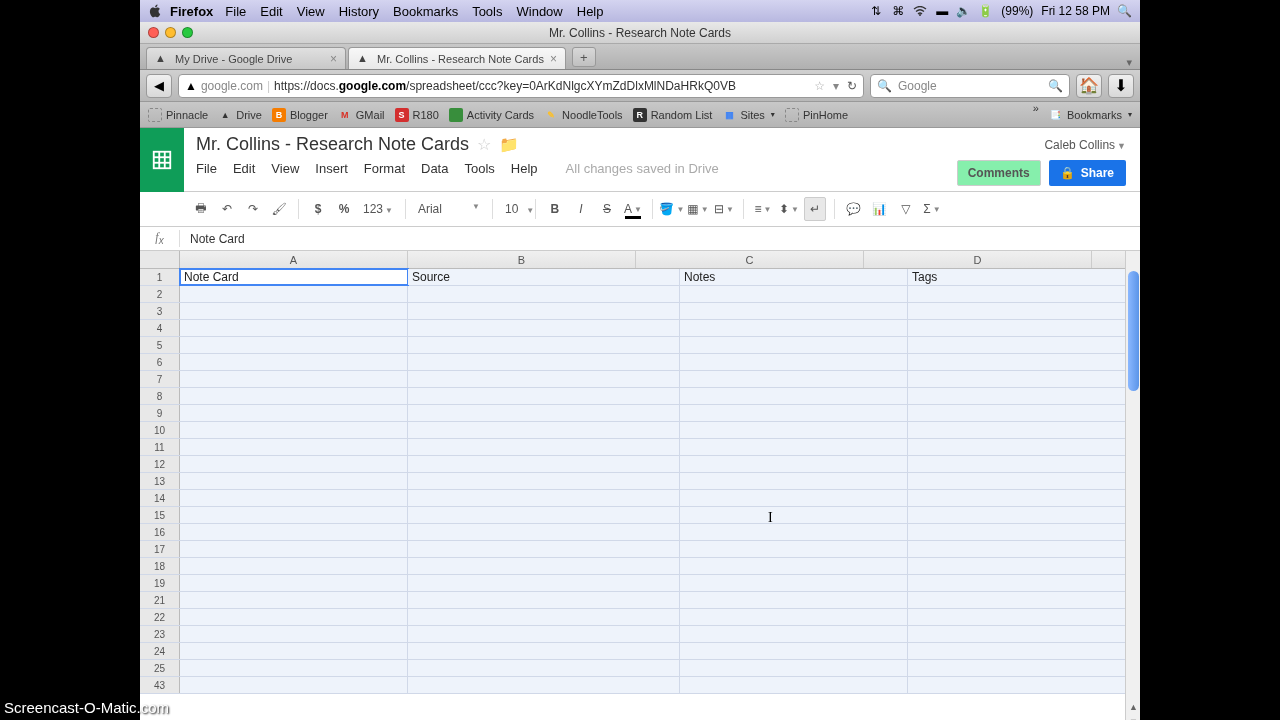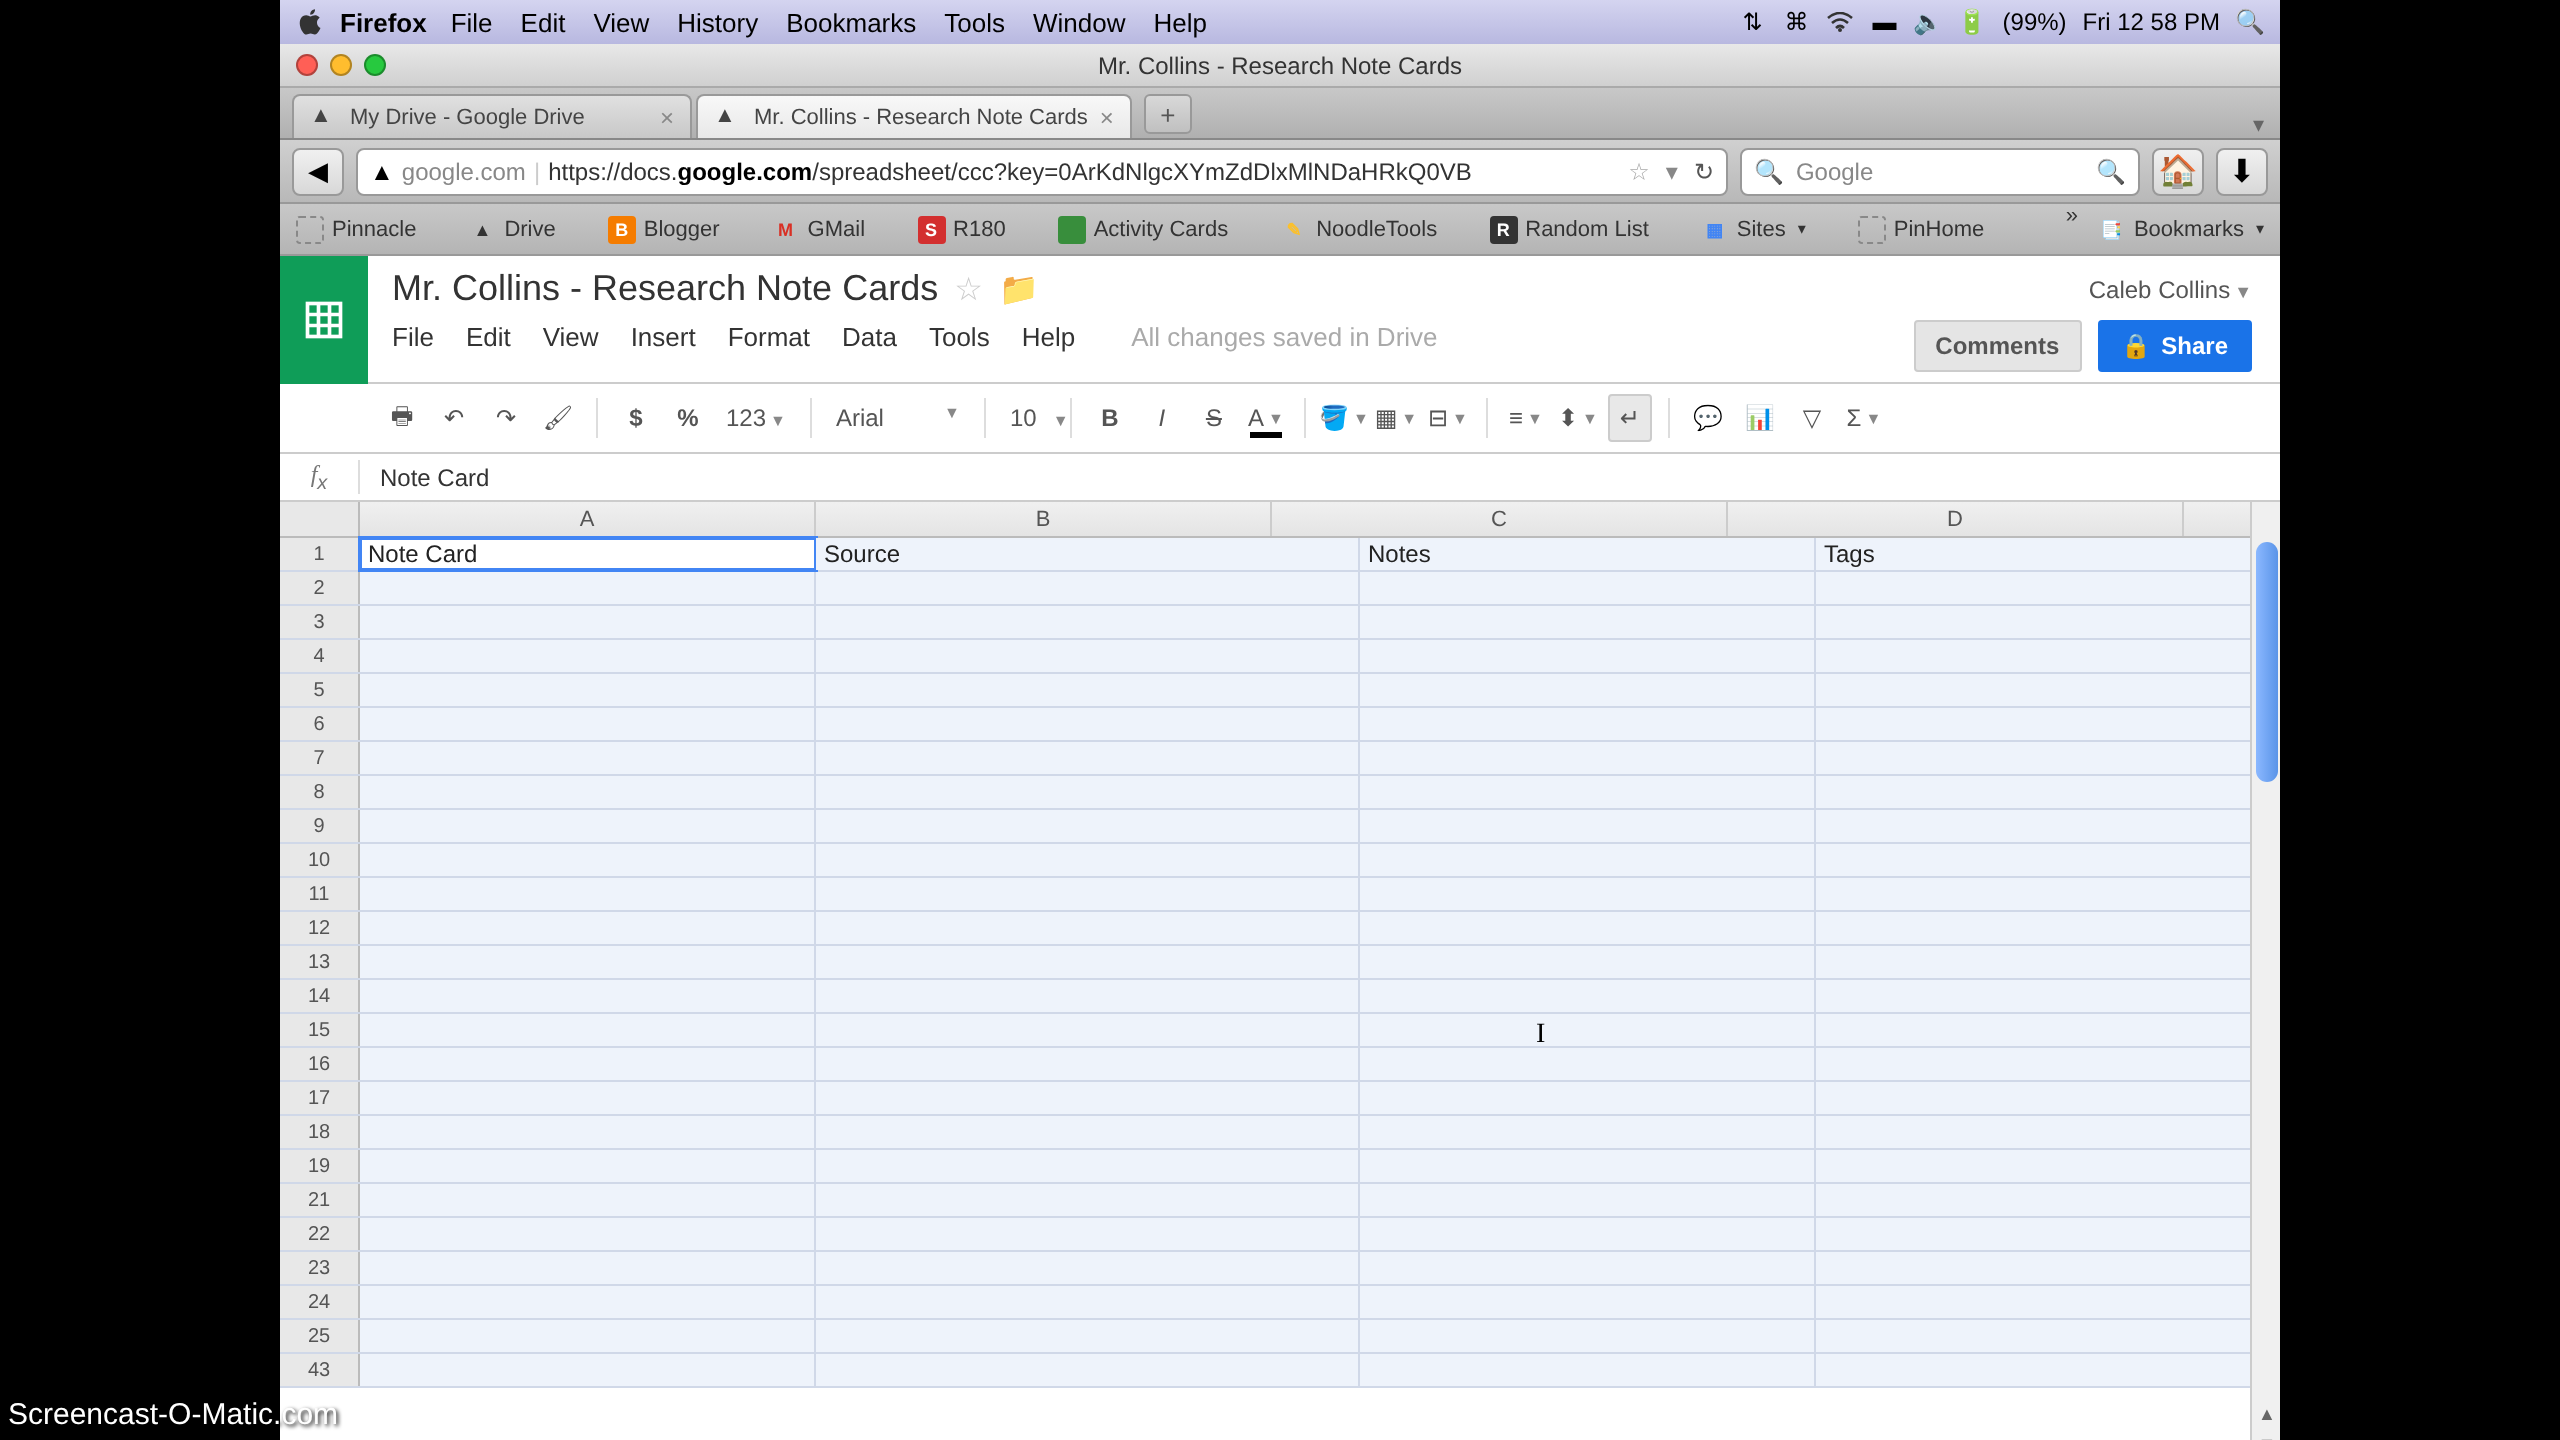--- a/index.html
+++ b/index.html
@@ -38,42 +38,42 @@
 .urlbox .domain { color: #888; }
 .urlbox .path { color: #333; }
 .urlbox .bold { font-weight: bold; color: #000; }
 .urlbox .star { margin-left: auto; color: #aaa; }
 .urlbox .dd { color: #888; margin: 0 4px; }
 .urlbox .reload { color: #555; }
 .searchbox { width: 200px; height: 24px; background: #fff; border: 1px solid #999; border-radius: 4px; display: flex; align-items: center; padding: 0 6px; font-size: 12px; color: #888; gap: 6px; }
 .sq-btn { width: 26px; height: 24px; background: linear-gradient(#f0f0f0,#d8d8d8); border: 1px solid #999; border-radius: 4px; display: flex; align-items: center; justify-content: center; }
 
 
-.bm-bar { height: 26px; background: linear-gradient(#c8c8c8, #b4b4b4); display: flex; padding: 0 8px; font-size: 11px; gap: 26px; border-bottom: 1px solid #999; color: #333; }
+.bm-bar { height: 26px; background: linear-gradient(#c8c8c8, #b4b4b4); display: flex; padding: 0 8px; font-size: 11px; gap: 10px; border-bottom: 1px solid #999; color: #333; }
 .bm-item { display: flex; align-items: center; gap: 4px; cursor: pointer; }
 .bm-item .fav { width: 14px; height: 14px; display: inline-flex; align-items: center; justify-content: center; border-radius: 2px; font-size: 9px; font-weight: bold; }
 .bm-bar .right { margin-left: auto; display: flex; gap: 10px; }
 
 
 .gs-header { height: 64px; background: #fff; display: flex; border-bottom: 1px solid #ccc; }
 .gs-logo { width: 44px; height: 64px; background: #0f9d58; display: flex; align-items: center; justify-content: center; }
 .gs-logo svg { width: 22px; height: 22px; }
 .gs-title-area { flex: 1; padding: 6px 12px 0; }
 .gs-title-row { display: flex; align-items: center; gap: 8px; }
 .gs-title { font-size: 18px; color: #333; }
 .gs-star { color: #ccc; font-size: 16px; }
 .gs-folder { color: #aaa; font-size: 16px; }
 .gs-menu { display: flex; gap: 16px; font-size: 13px; color: #333; margin-top: 6px; align-items: center; }
 .gs-menu .item { cursor: pointer; }
 .gs-menu .saved { color: #aaa; margin-left: 12px; font-size: 13px; }
 .gs-actions { display: flex; align-items: center; gap: 8px; padding: 10px 14px 0 0; flex-direction: column; align-items: flex-end; }
 .gs-user { font-size: 12px; color: #555; }
 .gs-user .dd { font-size: 9px; color: #888; margin-left: 2px; }
 .gs-btnrow { display: flex; gap: 8px; }
-.gs-comments { background: #e5e5e5; border: 1px solid #ccc; border-radius: 2px; padding: 5px 10px; font-size: 12px; font-weight: bold; color: #555; }
+.gs-comments { background: #86efac; border: 1px solid #ccc; border-radius: 2px; padding: 5px 10px; font-size: 12px; font-weight: bold; color: #555; }
 .gs-share { background: #1a73e8; color: #fff; border-radius: 2px; padding: 5px 12px; font-size: 12px; font-weight: bold; display: flex; align-items: center; gap: 5px; }
 
 
 .gs-toolbar { height: 35px; background: #fff; border-bottom: 1px solid #ccc; display: flex; align-items: center; padding: 0 28px 0 50px; gap: 4px; font-size: 12px; color: #555; }
 .tb-btn { width: 22px; height: 24px; display: flex; align-items: center; justify-content: center; cursor: pointer; }
 .tb-sep { width: 1px; height: 20px; background: #ddd; margin: 0 4px; }
 .tb-text { padding: 0 4px; }
 .tb-dd { font-size: 8px; color: #888; margin-left: 2px; }
 .tb-font { width: 70px; }
 .tb-size { width: 26px; }

